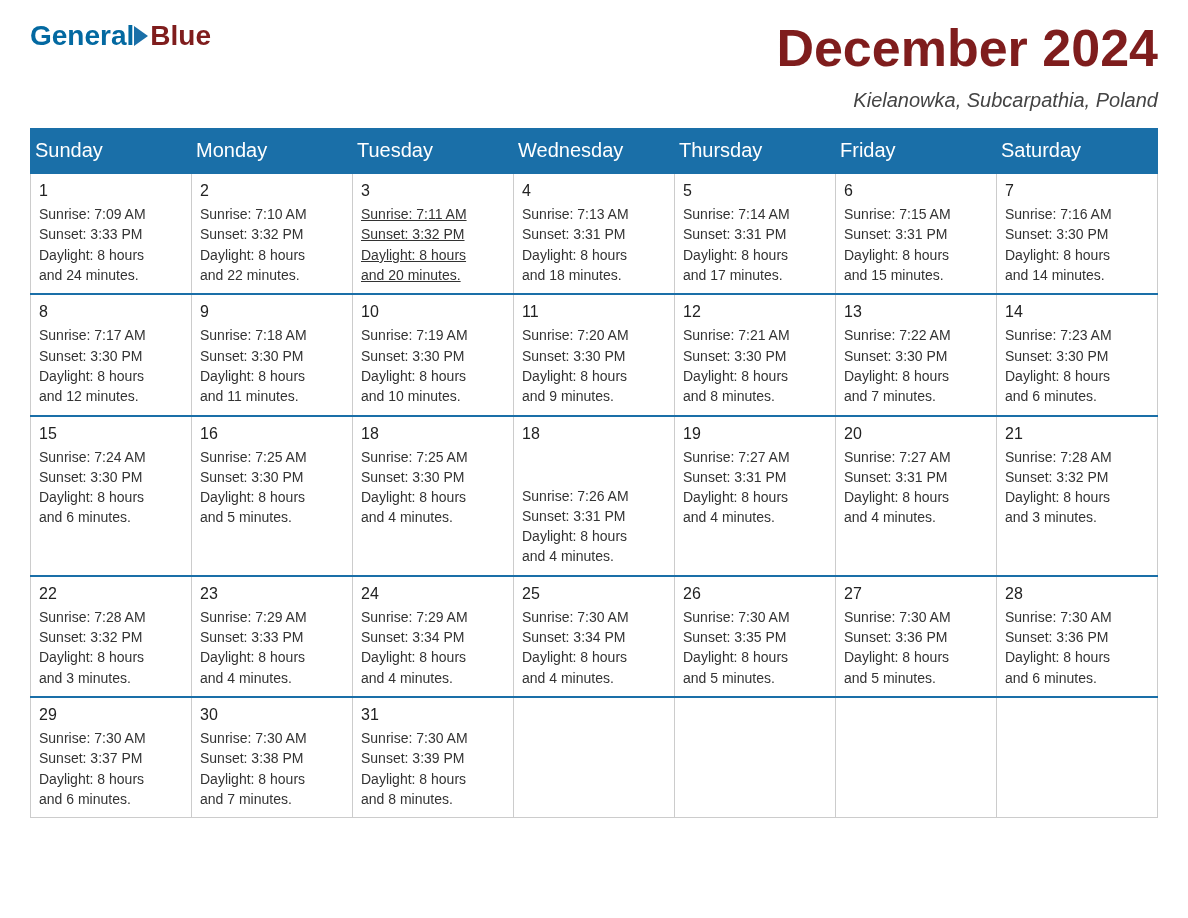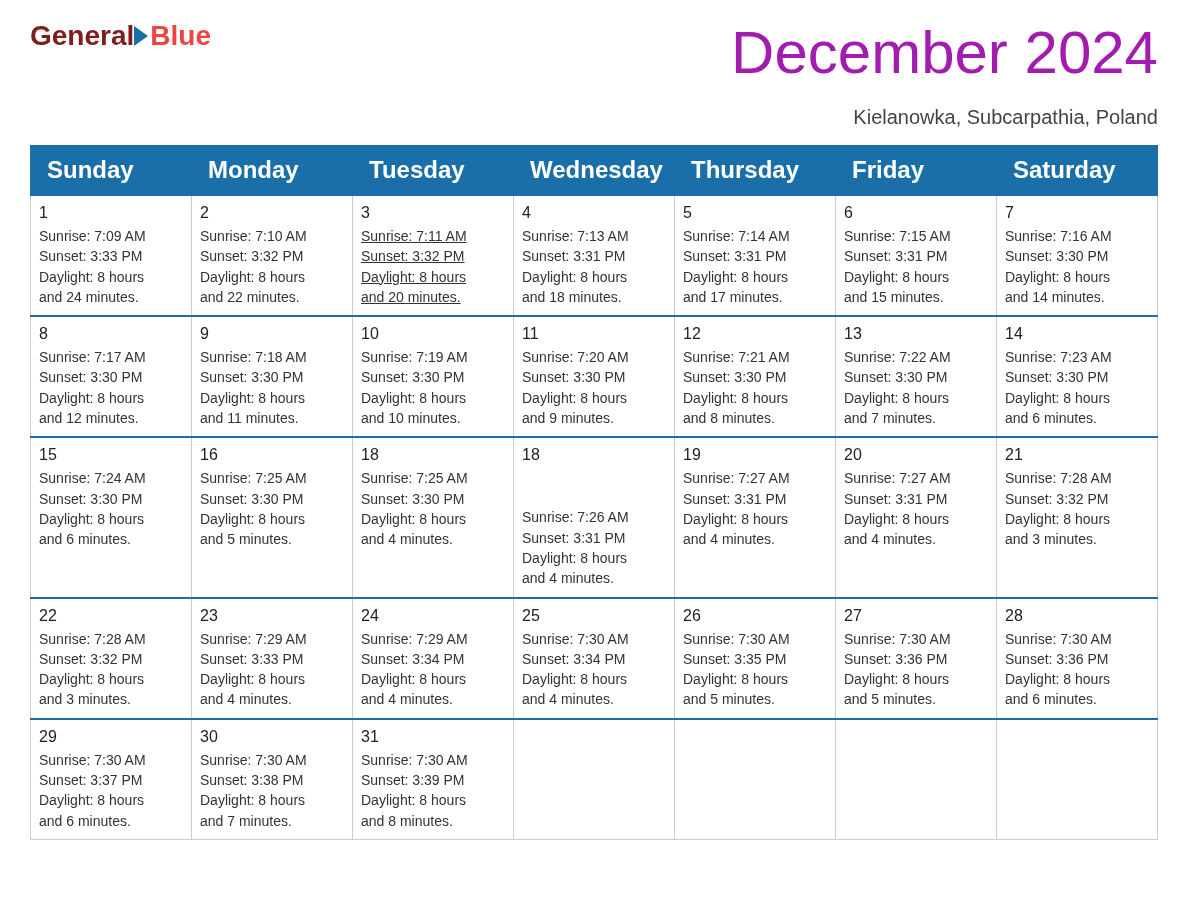--- a/index.html
+++ b/index.html
@@ -22,67 +22,68 @@
       flex-direction: column;
       align-items: flex-start;
     }
     .logo-text {
       display: flex;
       align-items: center;
     }
     .logo-general {
       font-size: 28px;
       font-weight: bold;
-      color: #7f1d1d;
+      color: #0369a1;
     }
     .logo-blue-part {
       display: flex;
       align-items: center;
     }
     .logo-arrow {
       width: 0;
       height: 0;
       border-left: 14px solid #1a6fa8;
       border-top: 10px solid transparent;
       border-bottom: 10px solid transparent;
       display: inline-block;
       margin-right: 2px;
     }
     .logo-blue-word {
       font-size: 28px;
       font-weight: bold;
-      color: #ef4444;
+      color: #7f1d1d;
     }
     .title-block {
       text-align: right;
     }
     .month-title {
-      font-size: 60px;
-      font-weight: normal;
-      color: #a21caf;
+      font-size: 52px;
+      font-weight: bold;
+      color: #7f1d1d;
       line-height: 1.1;
     }
     .location {
       font-size: 20px;
       color: #444;
-      margin-top: 20px;
+      margin-top: 12px;
+      font-style: italic;
     }
     table {
       width: 100%;
       border-collapse: collapse;
       table-layout: fixed;
     }
     thead tr {
       background-color: #1a6fa8;
       color: #fff;
     }
     thead th {
-      padding: 10px 16px;
-      font-size: 24px;
-      font-weight: bold;
+      padding: 10px 4px;
+      font-size: 20px;
+      font-weight: normal;
       text-align: left;
       border: 1px solid #1a6fa8;
     }
     tbody td {
       vertical-align: top;
       padding: 8px 8px;
       border: 1px solid #ccc;
       border-top: 2px solid #1a6fa8;
       font-size: 13.5px;
       color: #222;

